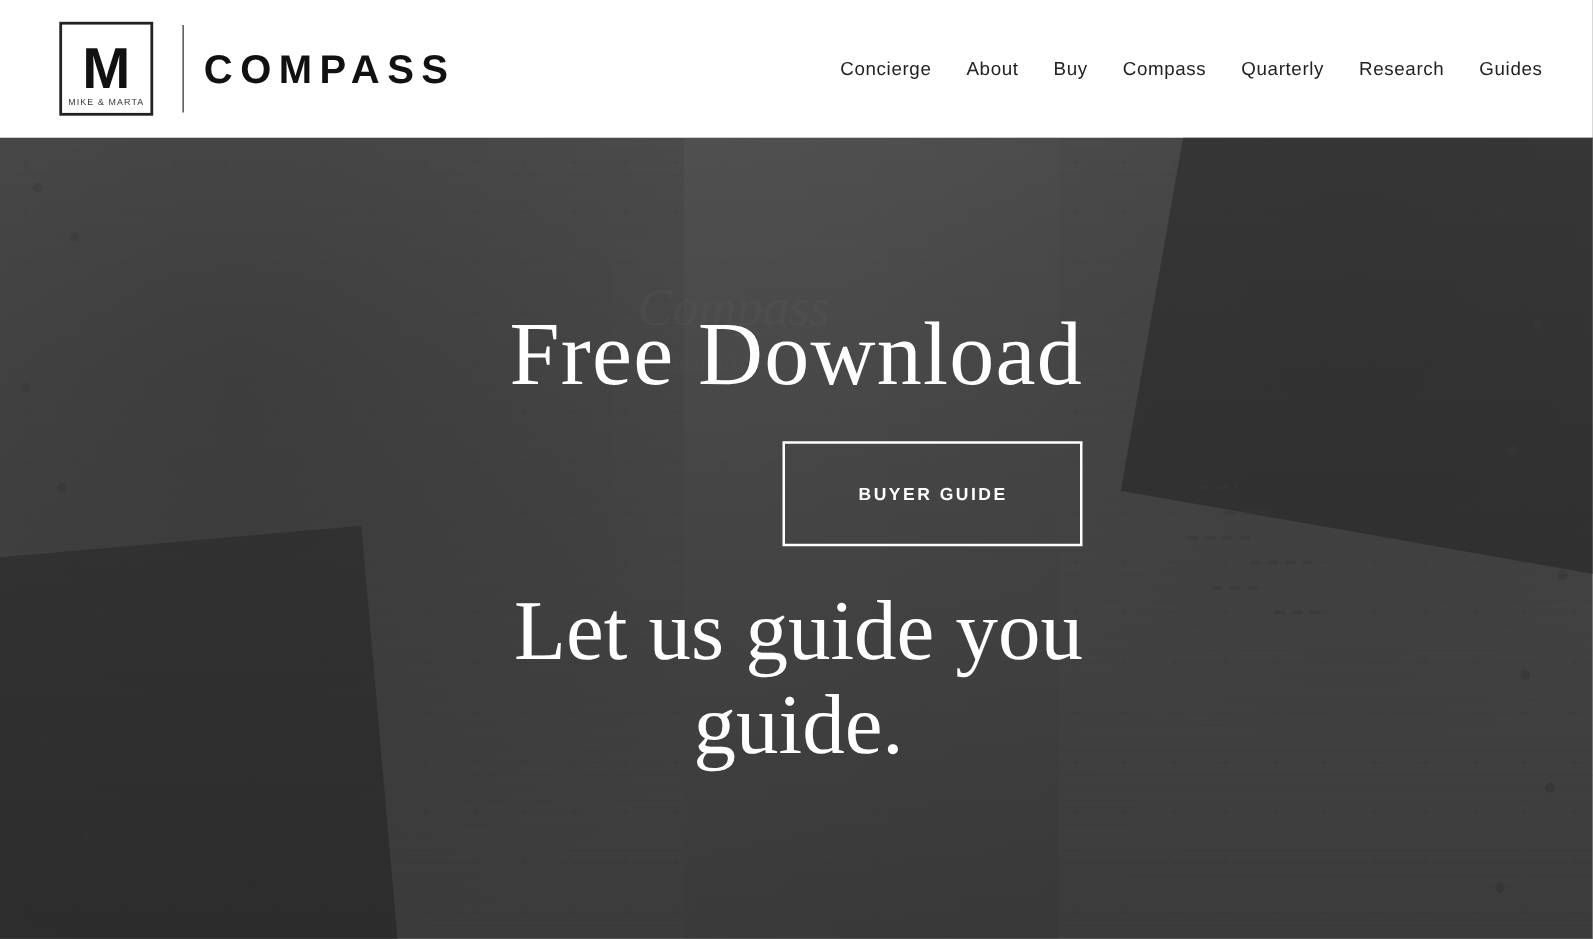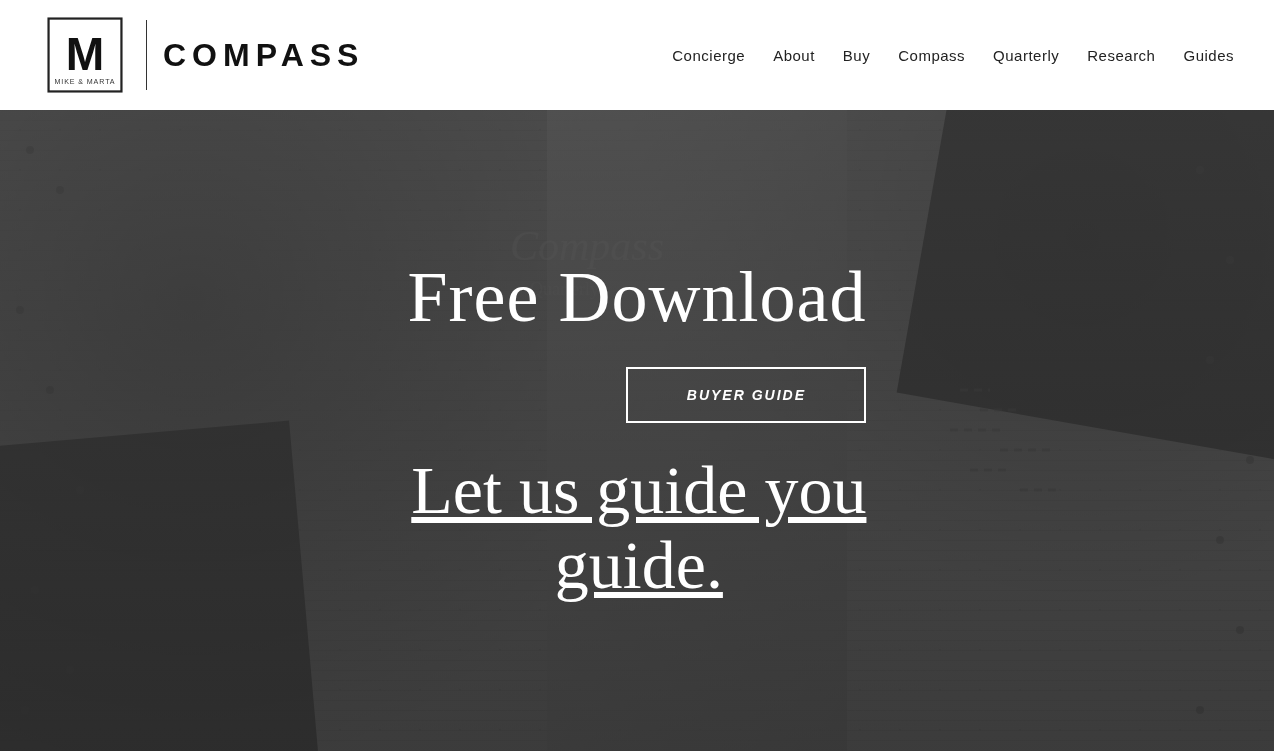--- a/index.html
+++ b/index.html
@@ -138,43 +138,41 @@
       line-height: 1.1;
     }
 
     .hero-buttons {
       display: flex;
       gap: 20px;
       align-items: center;
     }
 
     .btn-guide {
-      padding: 18px 50px;
+      padding: 32px 50px;
       border: 2px solid #ffffff;
       background: transparent;
       color: #ffffff;
       font-family: 'Arial', sans-serif;
       font-size: 14px;
       font-weight: 700;
       letter-spacing: 2px;
       text-transform: uppercase;
       cursor: pointer;
       min-width: 240px;
       text-align: center;
-      font-style: italic;
     }
 
     .hero-subtitle {
       font-family: 'Georgia', serif;
       font-size: 68px;
       font-weight: 400;
       color: #ffffff;
       text-align: center;
       line-height: 1.1;
-      text-decoration: underline;
     }
 
     
     .logo-m-svg {
       width: 80px;
       height: 80px;
     }
 
     
     .shape-dark-left {

